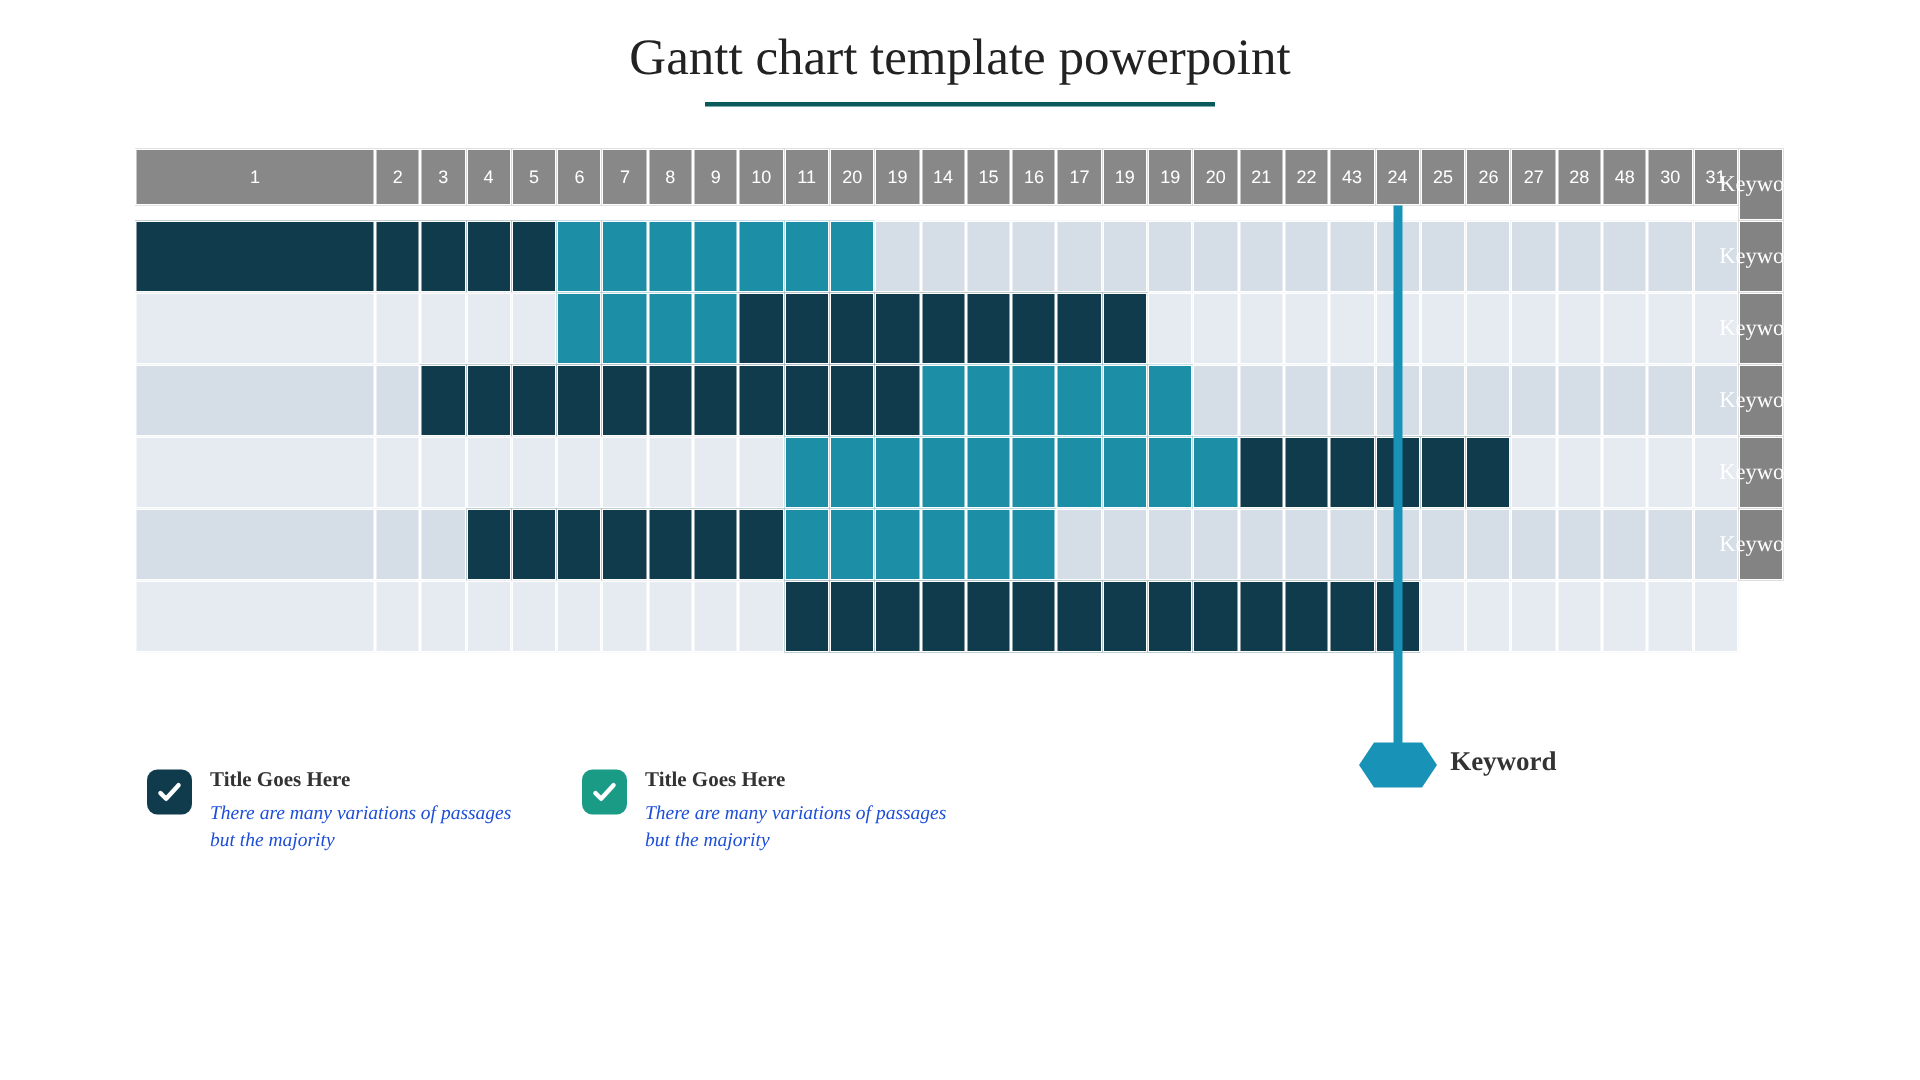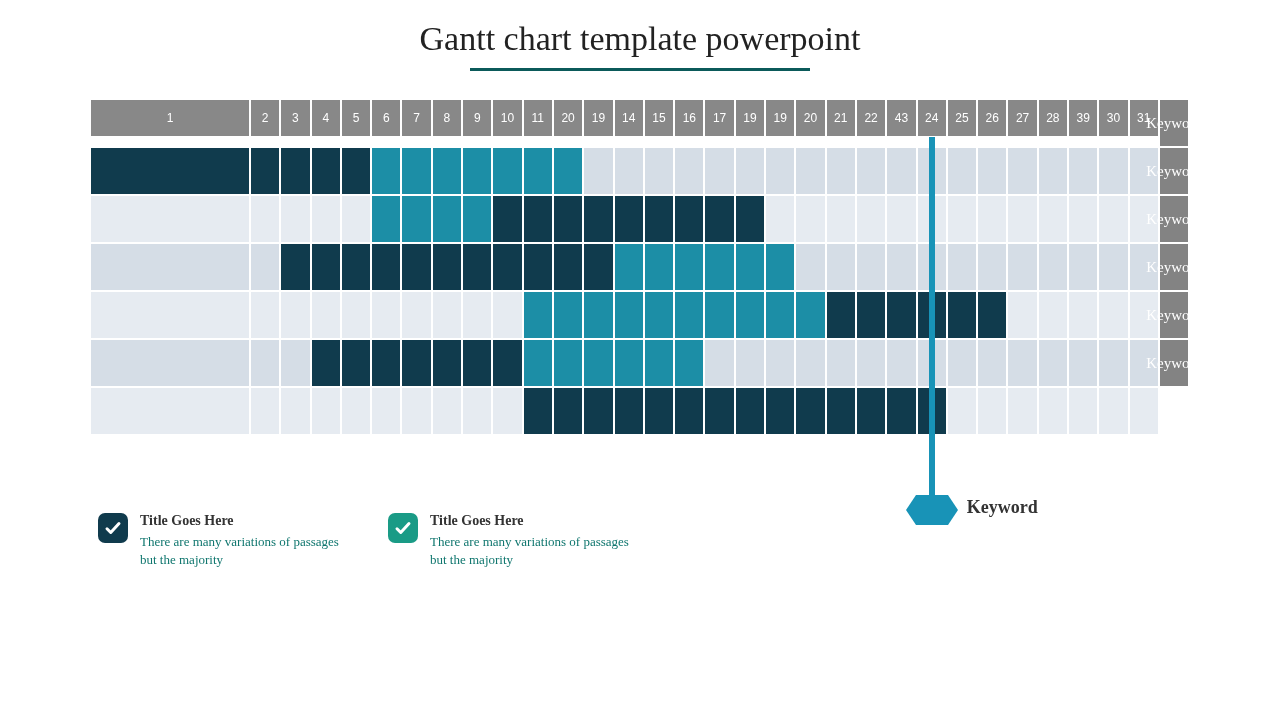--- a/index.html
+++ b/index.html
@@ -131,21 +131,21 @@
     border-radius: 7px;
     display: flex;
     align-items: center;
     justify-content: center;
     color: #fff;
     flex-shrink: 0;
   }
   .note .chk.c1 { background: #103b4d; }
   .note .chk.c2 { background: #1a9b86; }
   .note .nt-title { font-weight: bold; font-size: 14px; margin-bottom: 4px; }
-  .note .nt-body { font-size: 13px; color: #0f766e; line-height: 1.35; }
+  .note .nt-body { font-size: 13px; color: #1d4ed8; line-height: 1.35; font-style: italic; }
   .chk svg { width: 18px; height: 18px; }
 </style>
 </head>
 <body>
 
 <h1 class="title">Gantt chart template powerpoint</h1>
 <div class="title-rule"></div>
 
 <div class="chart-wrap">
   <div class="gantt" id="gantt">
@@ -170,21 +170,21 @@
       <div class="hcell hdr-day">19</div>
       <div class="hcell hdr-day">20</div>
       <div class="hcell hdr-day">21</div>
       <div class="hcell hdr-day">22</div>
       <div class="hcell hdr-day">43</div>
       <div class="hcell hdr-day">24</div>
       <div class="hcell hdr-day">25</div>
       <div class="hcell hdr-day">26</div>
       <div class="hcell hdr-day">27</div>
       <div class="hcell hdr-day">28</div>
-      <div class="hcell hdr-day">39</div>
+      <div class="hcell hdr-day">48</div>
       <div class="hcell hdr-day">30</div>
       <div class="hcell hdr-day">31</div>
       <div class="lcell">Keyword</div>
       <div class="dcell" style="background: rgb(16, 59, 77);"></div>
       <div class="dcell" style="background: rgb(16, 59, 77);"></div>
       <div class="dcell" style="background: rgb(16, 59, 77);"></div>
       <div class="dcell" style="background: rgb(16, 59, 77);"></div>
       <div class="dcell" style="background: rgb(16, 59, 77);"></div>
       <div class="dcell" style="background: rgb(28, 142, 166);"></div>
       <div class="dcell" style="background: rgb(28, 142, 166);"></div>

